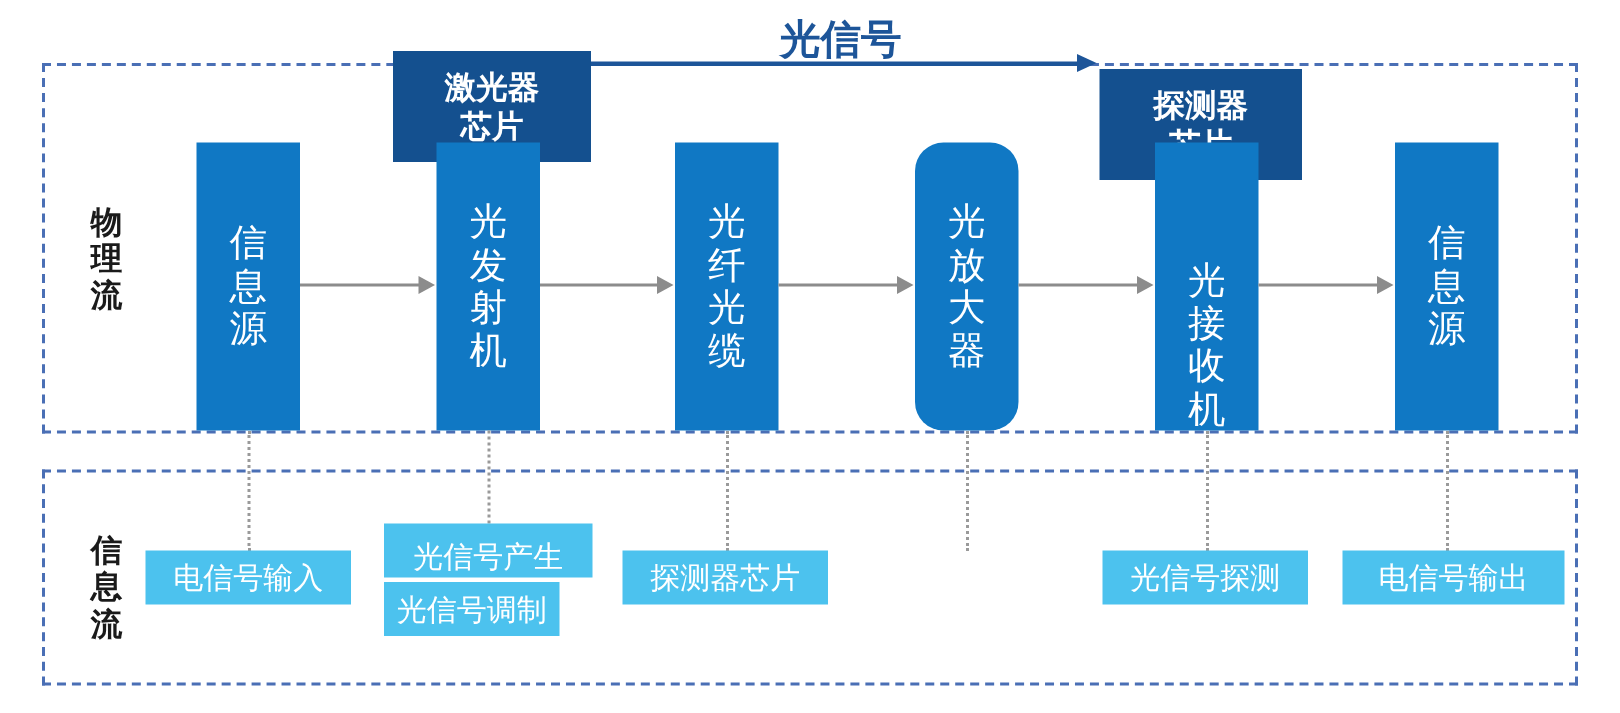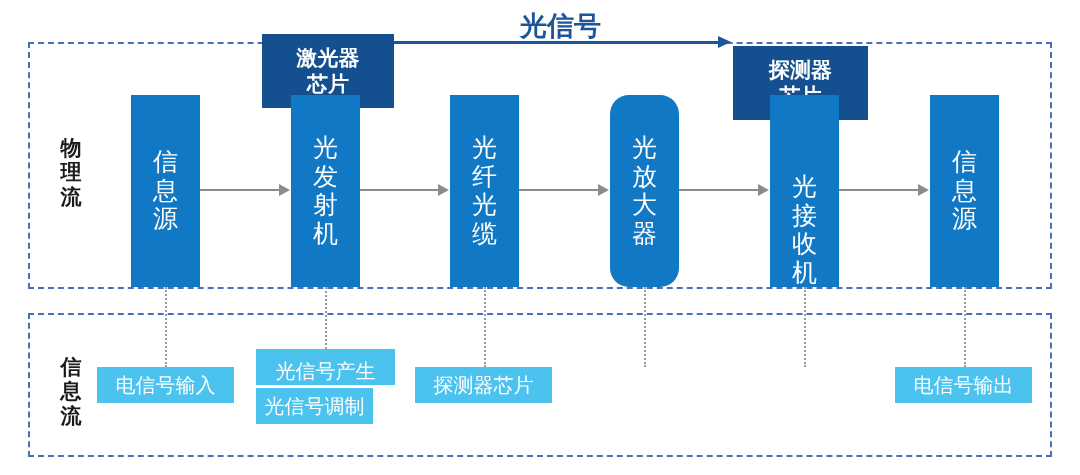--- a/index.html
+++ b/index.html
@@ -194,17 +194,20 @@
   </div>
   <div class="tag" style="left:256px;top:349px;width:139px;align-items:flex-end;">
     <span>光信号产生</span>
   </div>
   <div class="tag" style="left:256px;top:388px;width:117px;">
     <span>光信号调制</span>
   </div>
   <div class="tag" style="left:415px;top:367px;width:137px;">
     <span>探测器芯片</span>
   </div>
-  <div class="tag" style="left:895px;top:367px;width:137px;">
+  <div class="tag" style="left:735px;top:367px;width:137px;">
+    <span>光信号探测</span>
+  </div>
+  <div class="tag" style="left:895px;top:367px;width:148px;">
     <span>电信号输出</span>
   </div>
 
 </div>
 
 </body></html>

